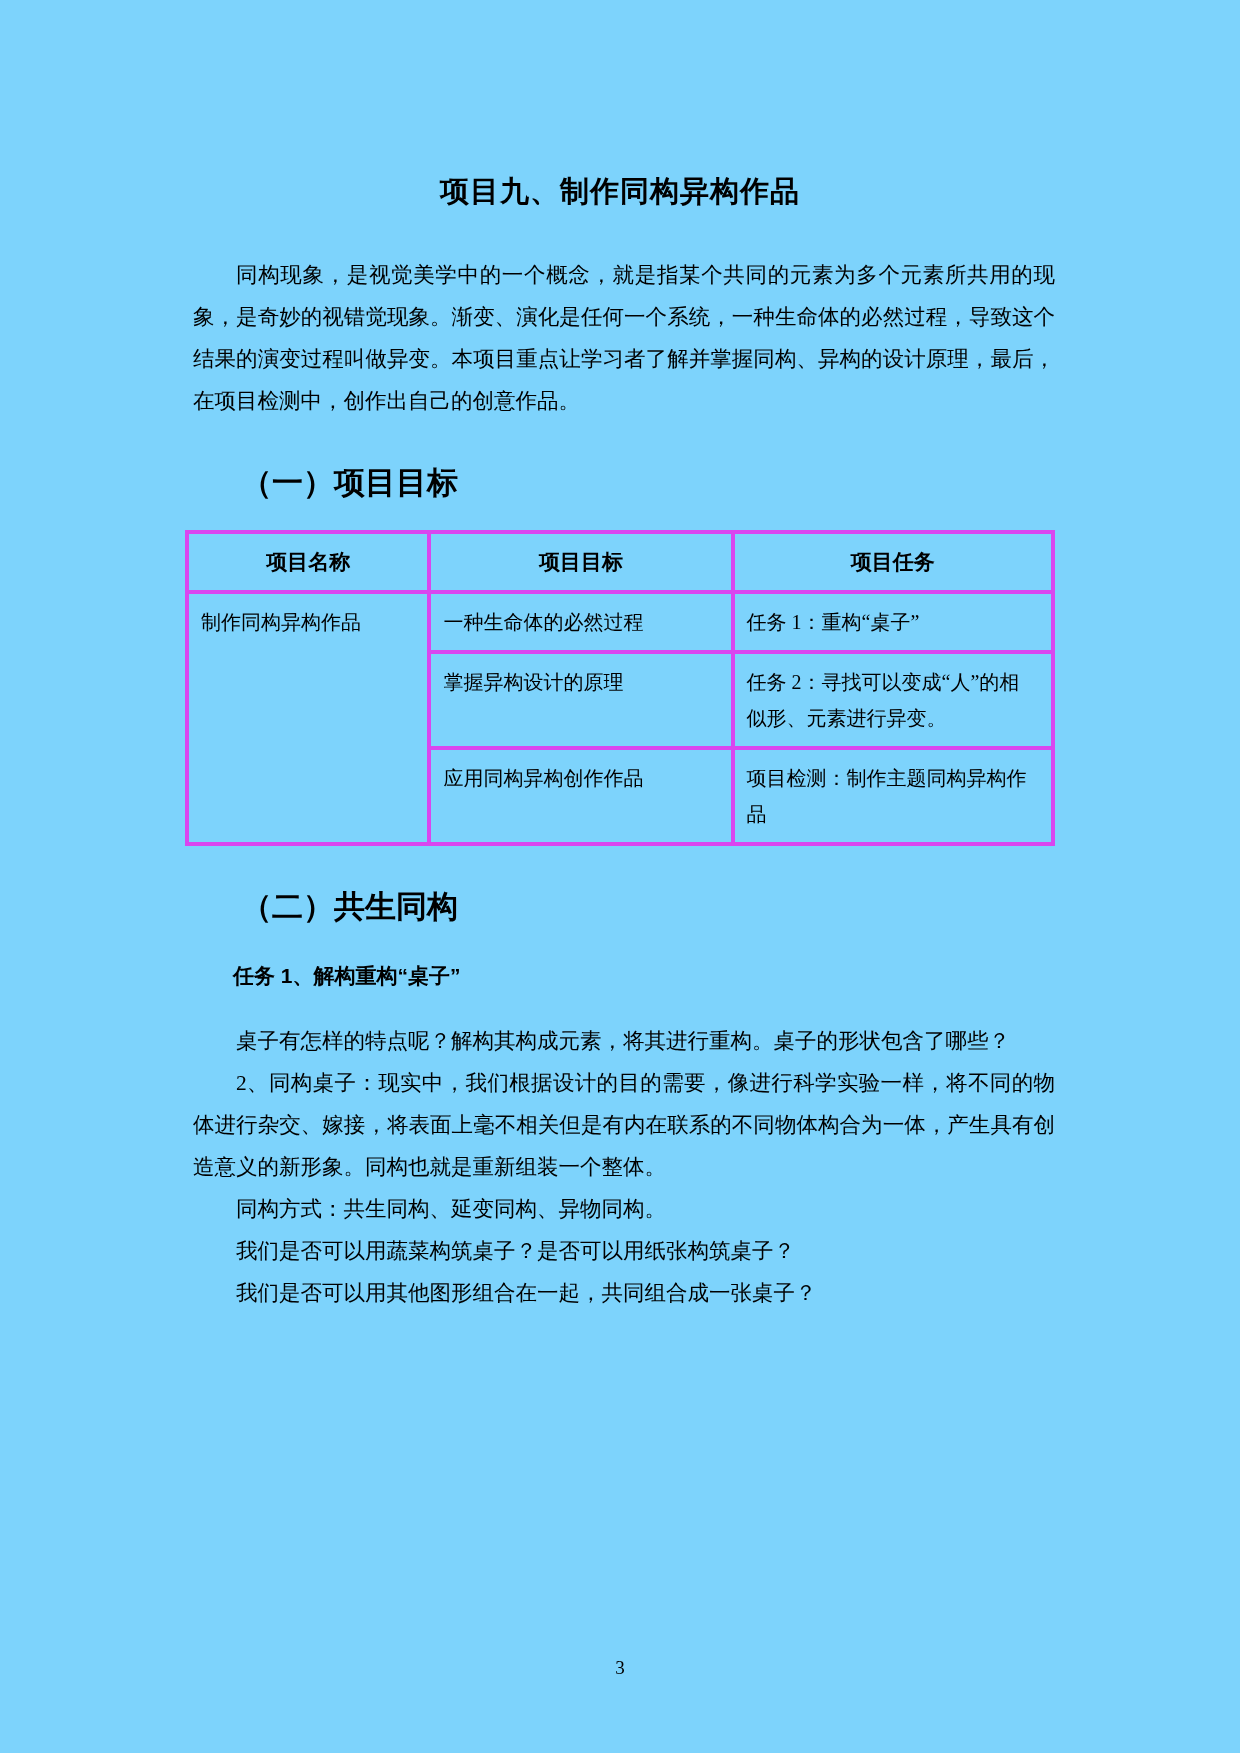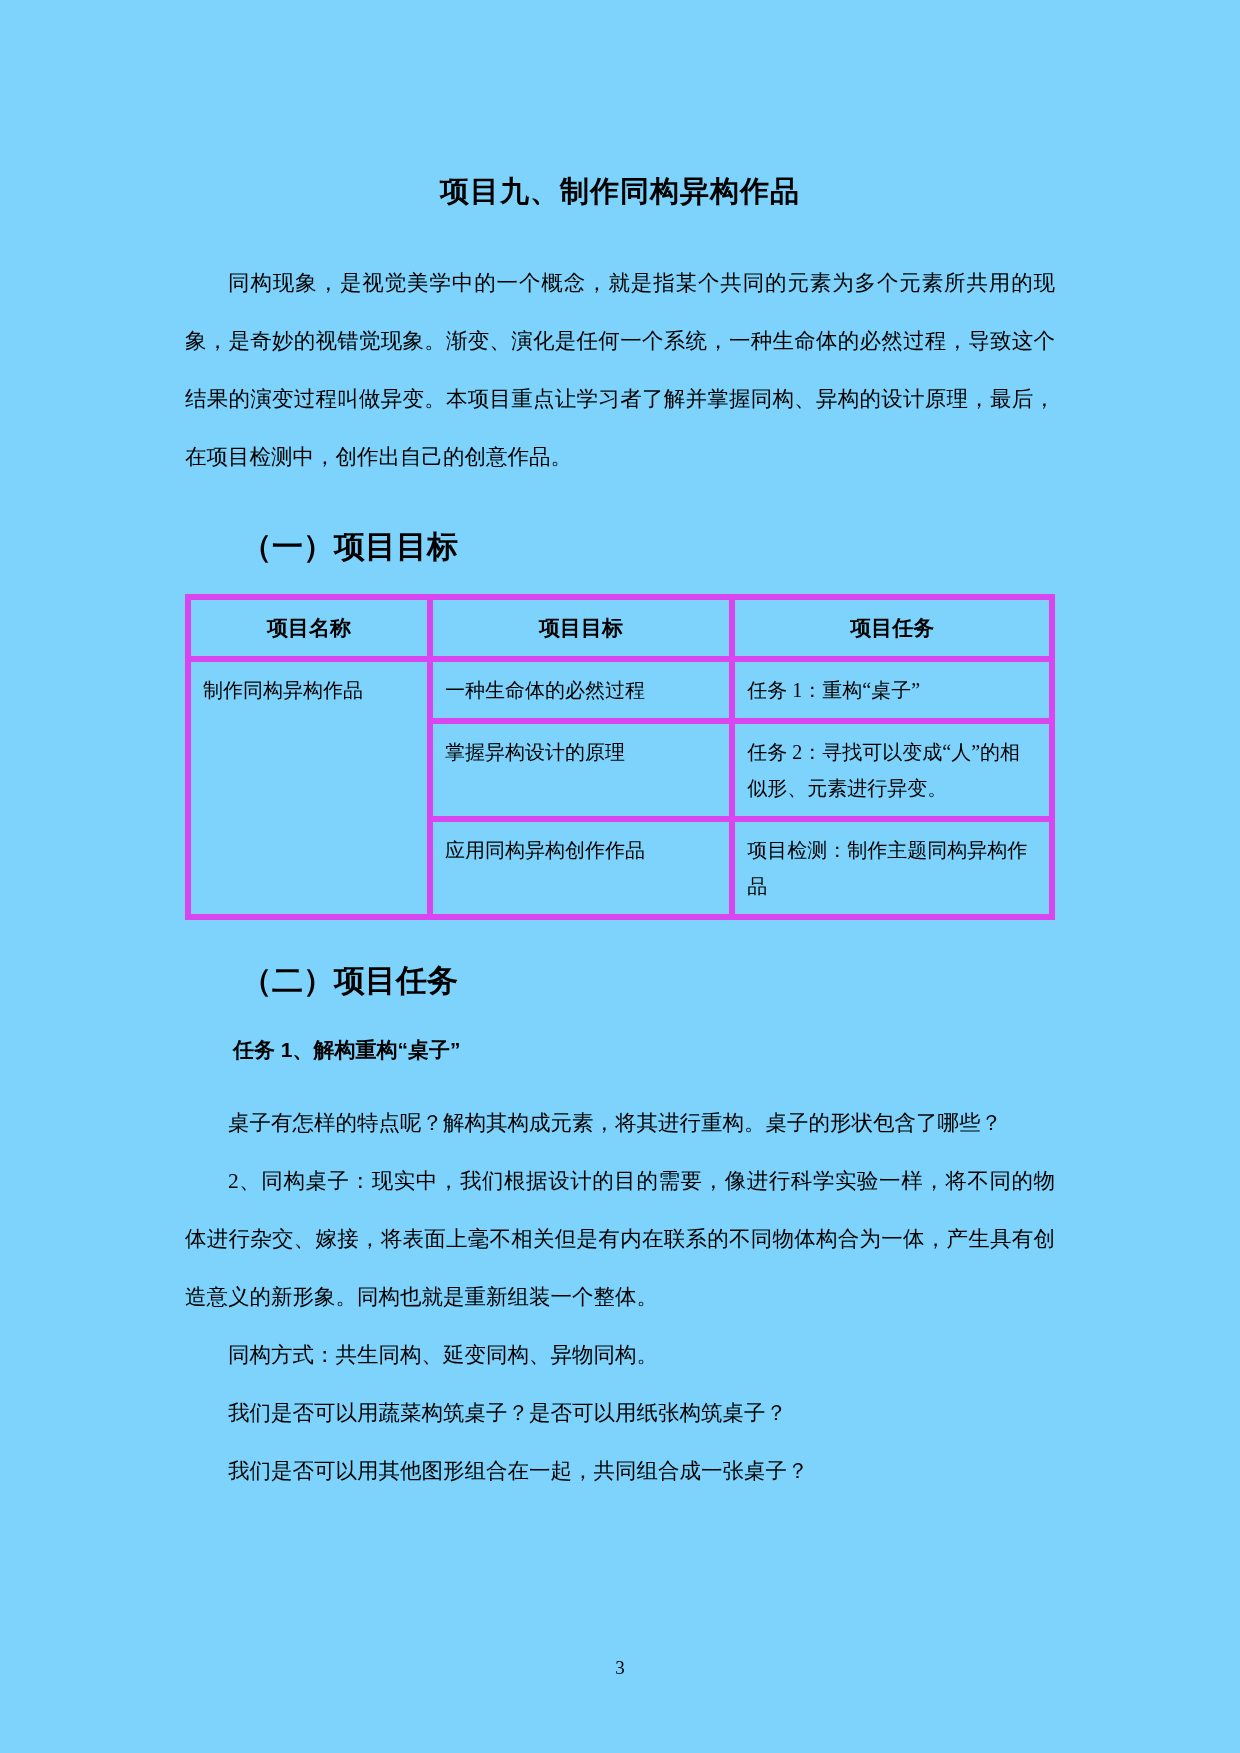--- a/index.html
+++ b/index.html
@@ -23,24 +23,24 @@
   .doc-title {
     text-align: center;
     font-family: "Liberation Sans", "DejaVu Sans", sans-serif;
     font-weight: bold;
     font-size: 29px;
     letter-spacing: 1px;
     margin: 22px 0 42px 0;
   }
   .para {
     font-size: 21.5px;
-    line-height: 58px;
+    line-height: 42px;
     text-align: justify;
     text-justify: inter-ideograph;
-    margin: 0 0 4px 0;
+    margin: 0 0 4px 8px;
     text-indent: 2em;
   }
   .section-head {
     font-family: "Liberation Sans", "DejaVu Sans", sans-serif;
     font-weight: bold;
     font-size: 31px;
     margin: 40px 0 26px 0;
     padding-left: 56px;
   }
   .sub-head {
@@ -50,21 +50,21 @@
     margin: 34px 0 22px 0;
     padding-left: 48px;
   }
   table.goals {
     border-collapse: collapse;
     width: 100%;
     table-layout: fixed;
     margin: 4px 0 0 0;
   }
   table.goals td, table.goals th {
-    border: 6px solid #d946ef;
+    border: 4px solid #d946ef;
     padding: 10px 12px;
     font-size: 20px;
     line-height: 36px;
     vertical-align: top;
     font-weight: normal;
     text-align: left;
   }
   table.goals thead th {
     text-align: center;
     font-weight: bold;
@@ -125,21 +125,21 @@
         <td>掌握异构设计的原理</td>
         <td>任务 2：寻找可以变成“人”的相似形、元素进行异变。</td>
       </tr>
       <tr>
         <td>应用同构异构创作作品</td>
         <td>项目检测：制作主题同构异构作品</td>
       </tr>
     </tbody>
   </table>
 
-  <h2 class="section-head">（二）项目任务</h2>
+  <h2 class="section-head">（二）共生同构</h2>
 
   <h3 class="sub-head">任务 1、解构重构“桌子”</h3>
 
   <div class="body-block">
     <p class="para">桌子有怎样的特点呢？解构其构成元素，将其进行重构。桌子的形状包含了哪些？</p>
     <p class="para">2、同构桌子：现实中，我们根据设计的目的需要，像进行科学实验一样，将不同的物体进行杂交、嫁接，将表面上毫不相关但是有内在联系的不同物体构合为一体，产生具有创造意义的新形象。同构也就是重新组装一个整体。</p>
     <p class="para">同构方式：共生同构、延变同构、异物同构。</p>
     <p class="para">我们是否可以用蔬菜构筑桌子？是否可以用纸张构筑桌子？</p>
     <p class="para">我们是否可以用其他图形组合在一起，共同组合成一张桌子？</p>
   </div>

